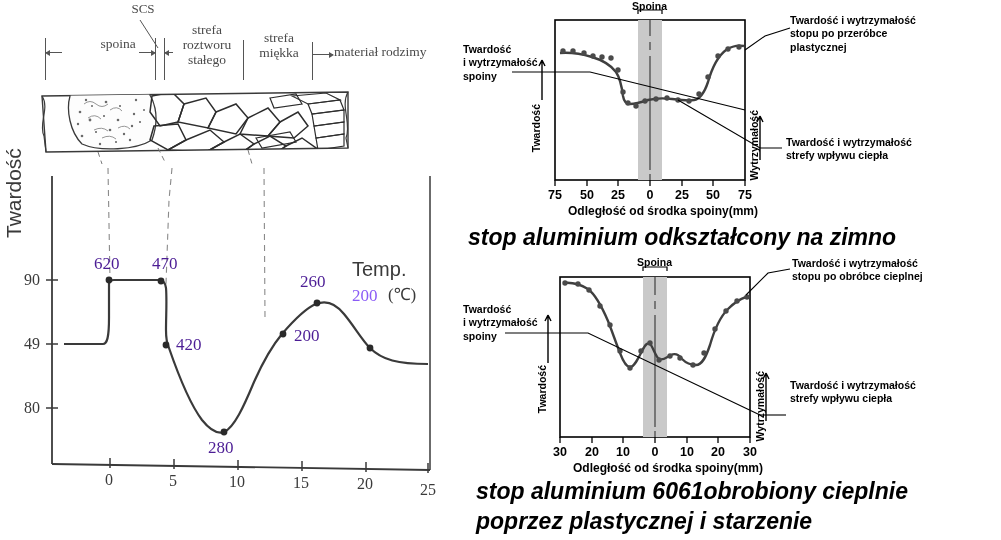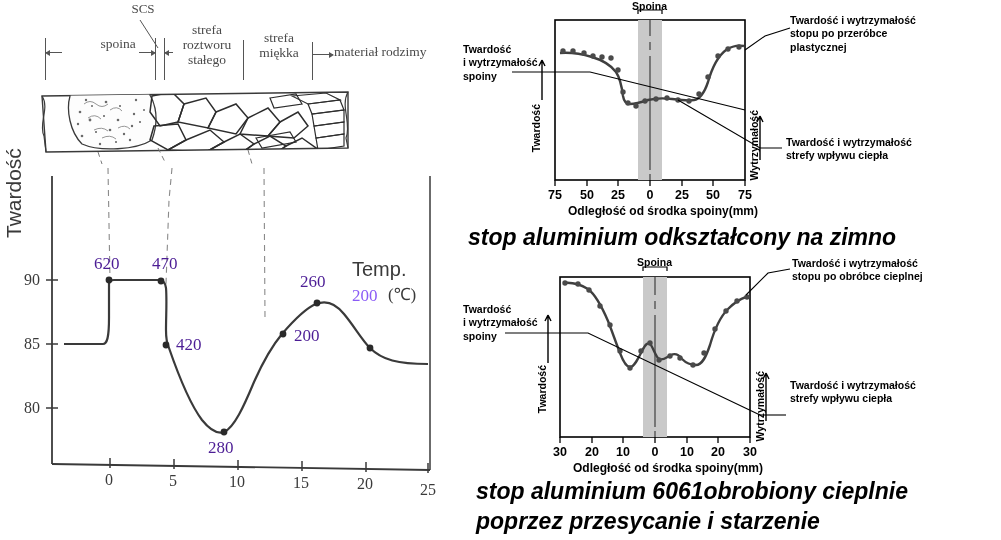--- a/index.html
+++ b/index.html
@@ -226,21 +226,21 @@
         <circle cx="155" cy="113" r="3.4"></circle>
         <circle cx="160" cy="177" r="3.4"></circle>
         <circle cx="218" cy="264" r="3.4"></circle>
         <circle cx="277" cy="166" r="3.4"></circle>
         <circle cx="311" cy="135" r="3.4"></circle>
         <circle cx="364" cy="180" r="3.4"></circle>
       </g>
     </svg>
 
     <div class="tickno" style="left:18px;top:103px;">90</div>
-    <div class="tickno" style="left:18px;top:167px;">85</div>
+    <div class="tickno" style="left:18px;top:167px;">49</div>
     <div class="tickno" style="left:18px;top:231px;">80</div>
 
     <div class="tickno" style="left:99px;top:303px;">0</div>
     <div class="tickno" style="left:163px;top:304px;">5</div>
     <div class="tickno" style="left:223px;top:305px;">10</div>
     <div class="tickno" style="left:287px;top:306px;">15</div>
     <div class="tickno" style="left:351px;top:307px;">20</div>
     <div class="tickno" style="left:414px;top:313px;">25</div>
 
     <div class="dptlabel" style="left:88px;top:86px;">620</div>
@@ -428,13 +428,13 @@
   <div class="rp-tick" style="left:153px;top:190px;width:20px;">10</div>
   <div class="rp-tick" style="left:185px;top:190px;width:20px;">0</div>
   <div class="rp-tick" style="left:217px;top:190px;width:20px;">10</div>
   <div class="rp-tick" style="left:248px;top:190px;width:20px;">20</div>
   <div class="rp-tick" style="left:280px;top:190px;width:20px;">30</div>
 
   <div class="rp-axis-x" style="left:113px;top:206px;">Odległość od środka spoiny(mm)</div>
 </div>
 
 <div class="caption" id="cap-bot1">stop aluminium 6061obrobiony cieplnie</div>
-<div class="caption" id="cap-bot2">poprzez przesycanie i starzenie</div>
+<div class="caption" id="cap-bot2">poprzez plastycznej i starzenie</div>
 
 </body></html>

